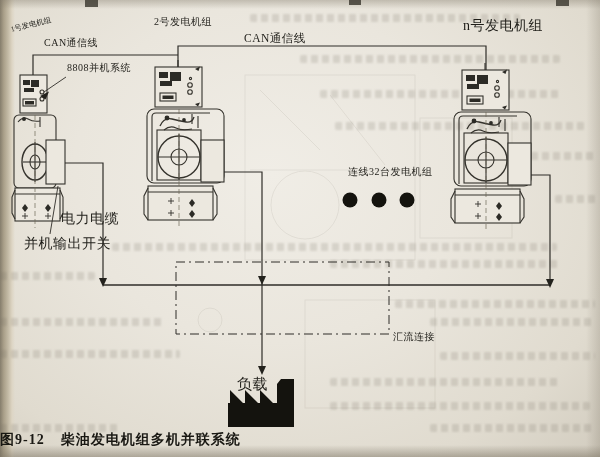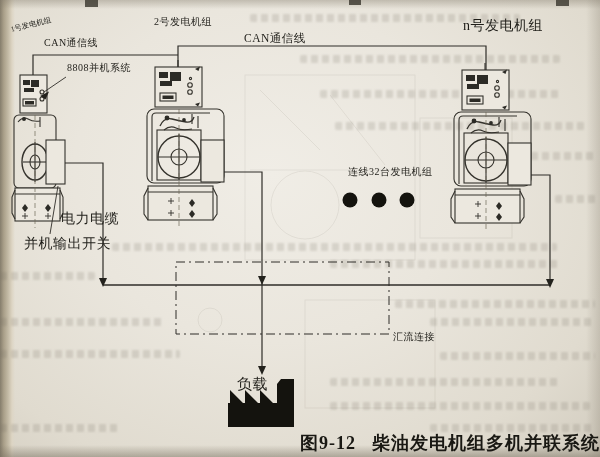--- a/index.html
+++ b/index.html
@@ -15,22 +15,22 @@
   .edge-bottom{position:absolute;left:0;bottom:0;width:600px;height:12px;
     background:linear-gradient(0deg,rgba(120,112,96,.5),rgba(120,112,96,0));}
   .edge-right{position:absolute;right:0;top:0;width:14px;height:457px;
     background:linear-gradient(270deg,rgba(130,122,106,.28),rgba(130,122,106,0));}
   .topmark{position:absolute;background:#3c3930;opacity:.82;filter:blur(.4px);}
   .bleed{position:absolute;height:8px;border-radius:2px;filter:blur(1.1px);opacity:.55;
     background:repeating-linear-gradient(90deg, rgba(118,112,100,.34) 0 7px, rgba(118,112,100,0) 7px 11px);}
   .art{position:absolute;left:0;top:0;}
   .lbl{position:absolute;color:#1f1e19;white-space:nowrap;line-height:1.15;letter-spacing:.5px;}
   .lbl-tilt{transform:rotate(-14deg);transform-origin:left top;}
-  .caption{position:absolute;left:0;right:0;top:431px;text-align:right;
-    font-weight:bold;font-size:18px;color:#191813;letter-spacing:1px;}
+  .caption{position:absolute;left:0;right:0;top:431px;text-align:left;
+    font-weight:bold;font-size:14px;color:#191813;letter-spacing:1px;}
   .caption .gap{display:inline-block;width:16px;}
 </style>
 </head>
 <body>
 
 <div class="photo">
 
   <div class="page-edge"></div>
   <div class="edge-top"></div>
   <div class="edge-right"></div>

